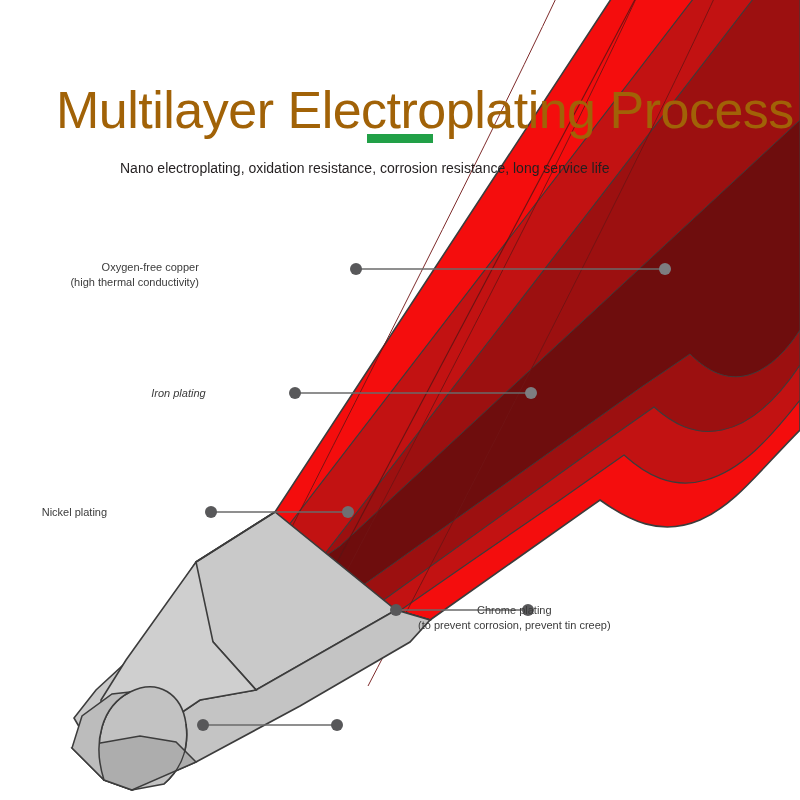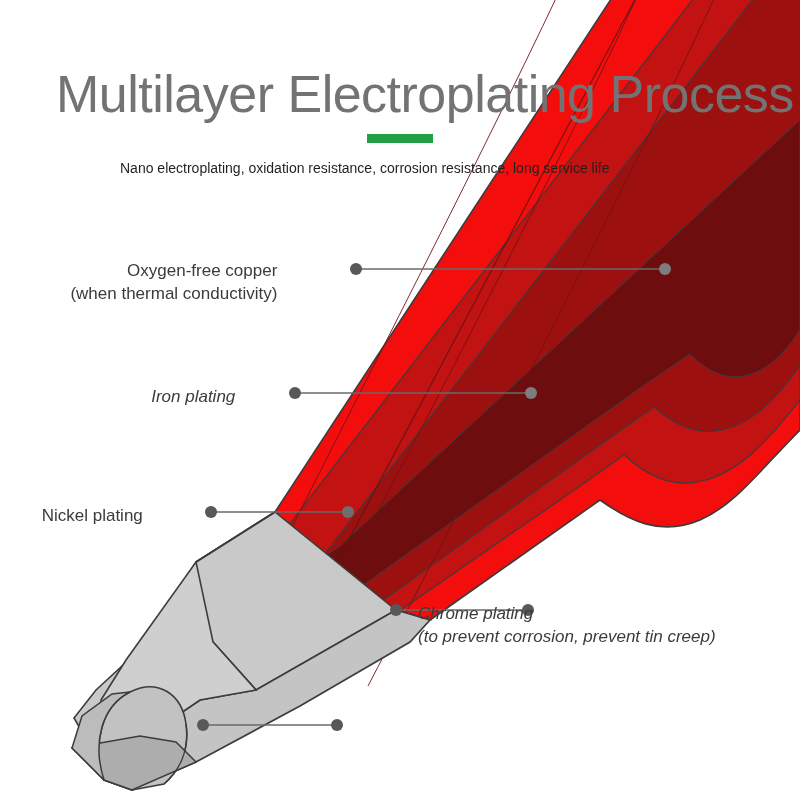--- a/index.html
+++ b/index.html
@@ -8,24 +8,24 @@
     background:#ffffff;
     font-family:"Liberation Sans", sans-serif;
     overflow:hidden;
     position:relative;
   }
   #stage{position:relative;width:800px;height:800px;}
   svg.art{position:absolute;left:0;top:0;width:800px;height:800px;}
 
   .page-title{
     position:absolute;
-    left:56px; top:64px;
+    left:56px; top:80px;
     font-size:52px;
     font-weight:400;
-    color:#737373;
+    color:#a16207;
     letter-spacing:-0.5px;
     white-space:nowrap;
     z-index:5;
   }
   .title-rule{
     position:absolute;
     left:367px; top:134px;
     width:66px; height:9px;
     background:#21a047;
     z-index:5;
@@ -34,29 +34,29 @@
     position:absolute;
     left:120px; top:160px;
     font-size:14px;
     color:#231f20;
     white-space:nowrap;
     z-index:5;
   }
 
   .callout{
     position:absolute;
-    font-size:17px;
+    font-size:11px;
     color:#3b3b3b;
     line-height:1.33;
     white-space:nowrap;
     z-index:6;
   }
   .callout .l2{display:block;}
   .c-right{text-align:right;}
-  .c-left{text-align:left;font-style:italic;}
+  .c-left{text-align:center;}
 
   .co-copper{left:228px; top:260px;}
   .co-iron{left:218px; top:386px;}
   .co-nickel{left:122px; top:505px;}
   .co-chrome{left:418px; top:603px;}
   .co-tin{left:343px; top:699px;}
 </style>
 </head>
 <body>
 
@@ -182,21 +182,21 @@
   </svg>
 
   <div class="page-title">Multilayer Electroplating Process</div>
 
   <div class="title-rule" style="background: rgb(33, 160, 71);"></div>
 
   <div class="page-subtitle">Nano electroplating, oxidation resistance, corrosion resistance, long service life</div>
 
   <div class="callout c-right co-copper" style="color: rgb(59, 59, 59); text-align: right; left: 70.4219px;">
     <span>Oxygen-free copper</span>
-    <span class="l2">(when thermal conductivity)</span>
+    <span class="l2">(high thermal conductivity)</span>
   </div>
 
   <div class="callout c-right co-iron" style="color: rgb(59, 59, 59); text-align: right; left: 151.203px; font-style: italic;">
     <span>Iron plating</span>
   </div>
 
   <div class="callout c-right co-nickel" style="color: rgb(59, 59, 59); text-align: center; left: 41.7031px;">
     <span>Nickel plating</span>
   </div>
 

